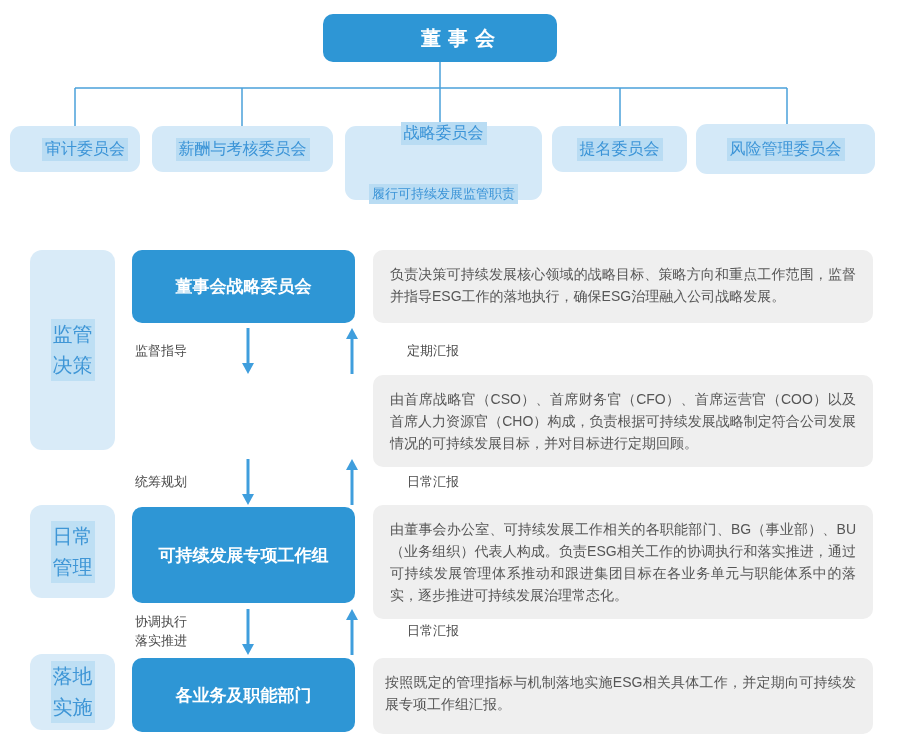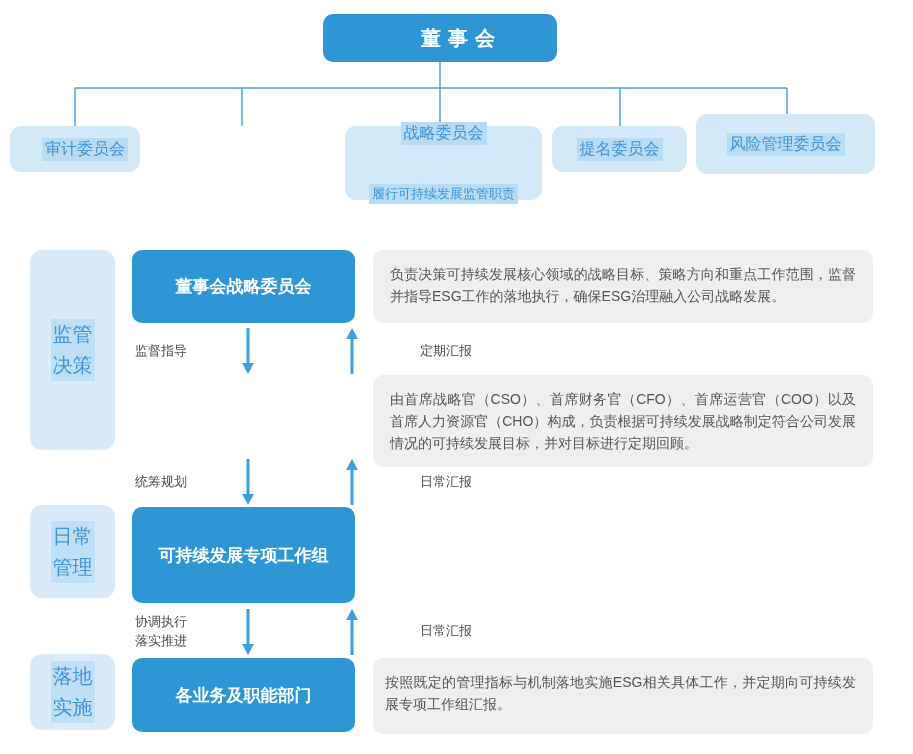--- a/index.html
+++ b/index.html
@@ -45,21 +45,21 @@
   }
   .cmt .sub {
     color: #3b94d7; font-size: 13px;
     background: #b9dcf3; padding: 1px 3px;
     white-space: nowrap;
   }
   .cmt1 { left: 10px;  top: 126px; width: 130px; height: 46px; padding-left: 20px; }
   .cmt2 { left: 152px; top: 126px; width: 181px; height: 46px; }
   .cmt3 { left: 345px; top: 126px; width: 197px; height: 74px; gap: 39px; }
   .cmt4 { left: 552px; top: 126px; width: 135px; height: 46px; }
-  .cmt5 { left: 696px; top: 114px; width: 179px; height: 60px; }
+  .cmt5 { left: 696px; top: 124px; width: 179px; height: 50px; }
   
   .stage {
     position: absolute;
     left: 30px; width: 85px;
     background: #d9ebf8;
     border-radius: 12px;
     display: flex; align-items: center; justify-content: center;
   }
   .stage .stxt {
     color: #3f96d6; font-size: 20px; line-height: 1.55;
@@ -102,21 +102,21 @@
   }
   .flow1 { top: 326px; height: 50px; }
   .flow2 { top: 457px; height: 50px; }
   .flow3 { top: 605px; height: 53px; }
   .flow .dlabel, .flow .ulabel {
     color: #4a4a4a; font-size: 13px; line-height: 1.45;
     white-space: nowrap;
   }
   .flow .dlabel { margin-right: 9px; }
   .flow .dlabel span { display: block; }
-  .flow .ulabel { margin-left: 16px; }
+  .flow .ulabel { margin-left: 3px; }
   .flow .spacer { flex: 1; }
   .arrow-svg { display: block; flex: none; }
 </style>
 </head>
 <body>
 
 <div class="canvas">
 
   <svg class="connectors" width="913" height="210" viewBox="0 0 913 210">
     <g stroke="#4aa0da" stroke-width="1.5" fill="none">
@@ -130,20 +130,23 @@
     </g>
   </svg>
 
   <div class="root-box">
     <span>董事会</span>
   </div>
 
   <div class="cmt cmt1">
     <span class="hl">审计委员会</span>
   </div>
+  <div class="cmt cmt2">
+    <span class="hl">薪酬与考核委员会</span>
+  </div>
   <div class="cmt cmt3">
     <span class="hl">战略委员会</span>
     <span class="sub">履行可持续发展监管职责</span>
   </div>
   <div class="cmt cmt4">
     <span class="hl">提名委员会</span>
   </div>
   <div class="cmt cmt5">
     <span class="hl">风险管理委员会</span>
   </div>
@@ -172,20 +175,21 @@
   </div>
   <div class="level level3">
     <span>可持续发展专项工作组</span>
   </div>
   <div class="level level4">
     <span>各业务及职能部门</span>
   </div>
 
   <div class="desc desc1">负责决策可持续发展核心领域的战略目标、策略方向和重点工作范围，监督并指导ESG工作的落地执行，确保ESG治理融入公司战略发展。</div>
   <div class="desc desc2">由首席战略官（CSO）、首席财务官（CFO）、首席运营官（COO）以及首席人力资源官（CHO）构成，负责根据可持续发展战略制定符合公司发展情况的可持续发展目标，并对目标进行定期回顾。</div>
+  <div class="desc desc3">由董事会办公室、可持续发展工作相关的各职能部门、BG（事业部）、BU（业务组织）代表人构成。负责ESG相关工作的协调执行和落实推进，通过可持续发展管理体系推动和跟进集团目标在各业务单元与职能体系中的落实，逐步推进可持续发展治理常态化。</div>
   <div class="desc desc4">按照既定的管理指标与机制落地实施ESG相关具体工作，并定期向可持续发展专项工作组汇报。</div>
 
   <div class="flow flow1">
     <div class="dlabel">
       <span>监督指导</span>
         <span></span>
     </div>
     <svg class="arrow-svg" width="14" height="46" viewBox="0 0 14 46">
       <line x1="7" y1="0" x2="7" y2="37" stroke="#3f9edd" stroke-width="3"></line>
       <polygon points="1,35 13,35 7,46" fill="#3f9edd"></polygon>

